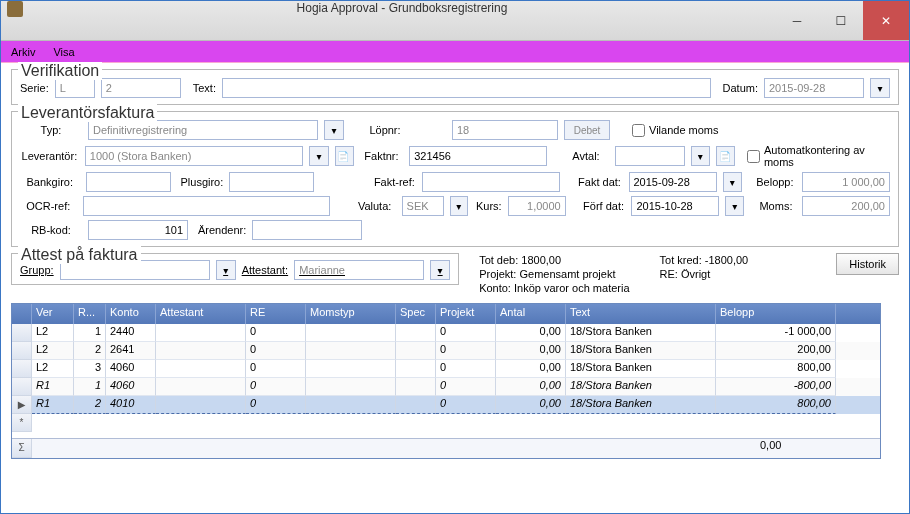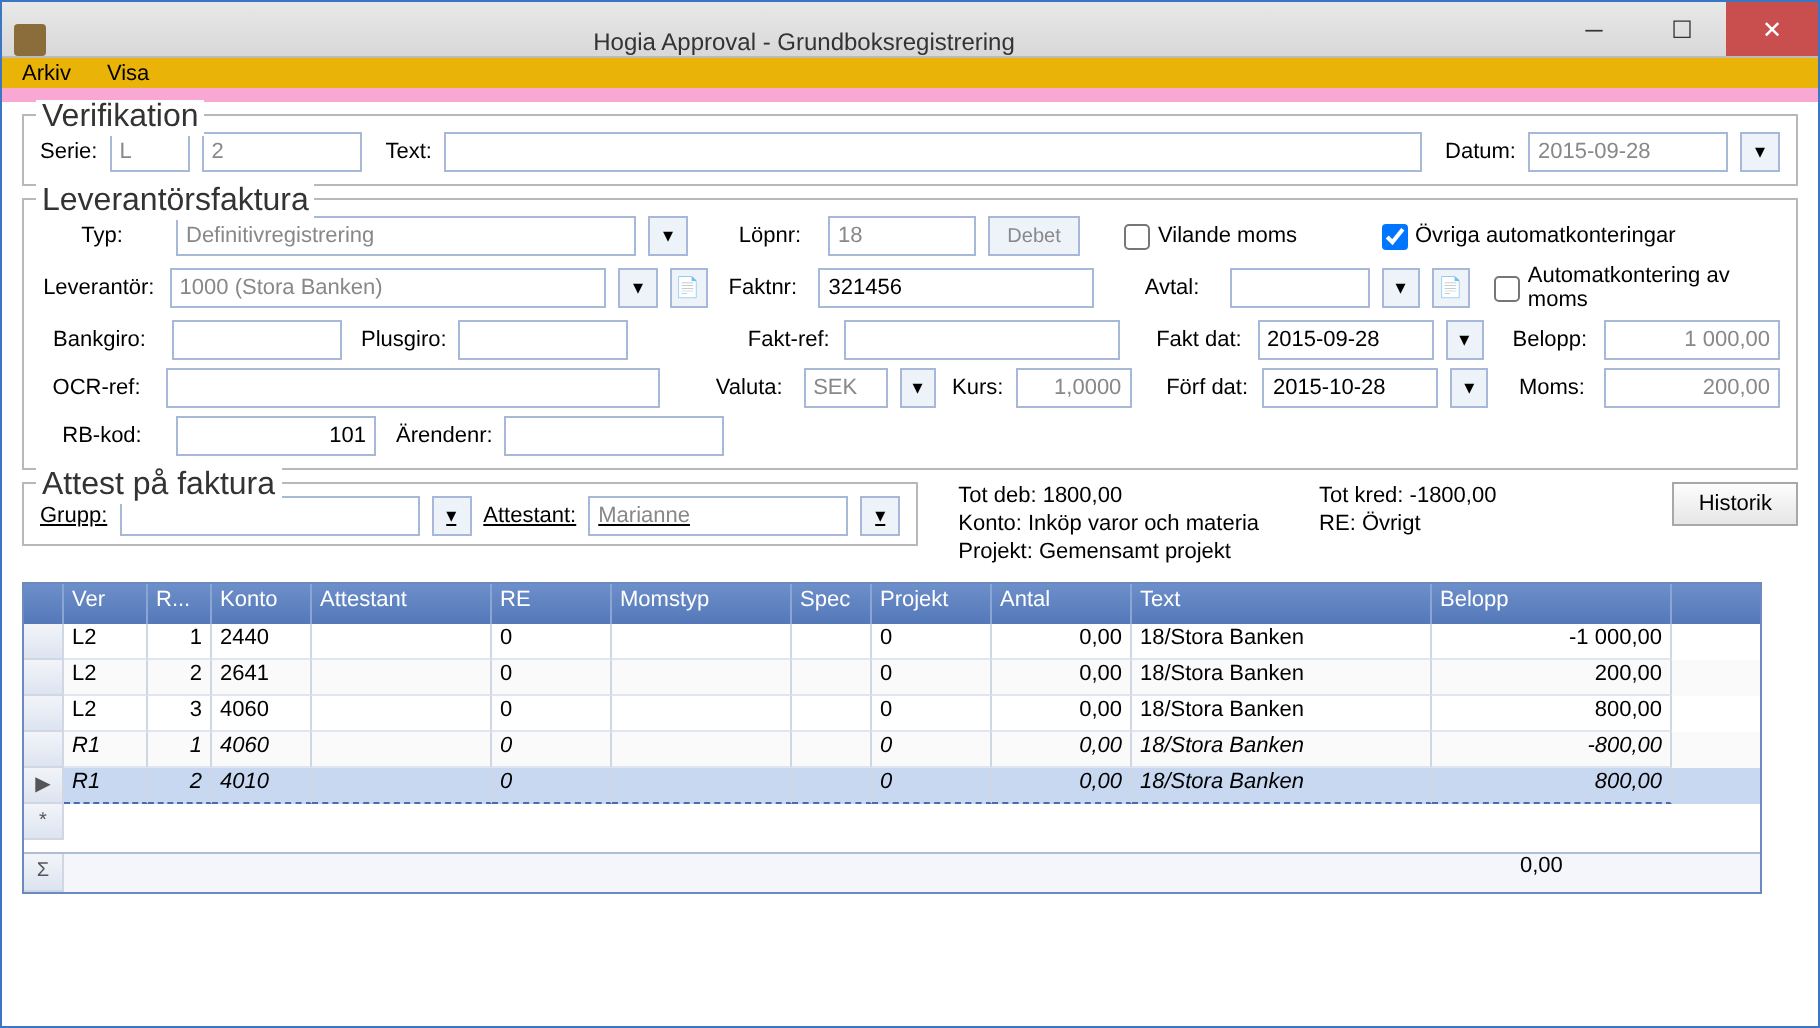--- a/index.html
+++ b/index.html
@@ -1,23 +1,23 @@
 <!DOCTYPE html>
 <html><head>
 <meta charset="utf-8">
 <style>
 * { box-sizing: border-box; margin: 0; padding: 0; font-family: "Segoe UI", Tahoma, sans-serif; font-size: 11px; }
 body { background: #fff; width: 910px; height: 514px; overflow: hidden; border: 1px solid #3a76c4; }
-.titlebar { height: 28px; background: linear-gradient(#e8e8e8,#d8d8d8); display: flex; align-items: flex-end; position: relative; border-bottom: 1px solid #bbb; }
+.titlebar { height: 40px; background: linear-gradient(#e8e8e8,#d8d8d8); display: flex; align-items: flex-start; position: relative; border-bottom: 1px solid #bbb; }
 .titlebar-icon { width: 16px; height: 16px; margin: 0 6px; background: #8a6d3b; border-radius: 2px; }
 .titlebar-title { flex: 1; text-align: center; color: #333; font-size: 12px; }
 .winbtns { display: flex; height: 100%; }
 .winbtn { width: 44px; display: flex; align-items: center; justify-content: center; font-size: 12px; color: #333; }
 .winbtn.close { background: #c94f4f; color: #fff; width: 46px; }
-.menubar { height: 22px; background: #eab308; display: flex; align-items: center; padding: 0 10px; gap: 18px; border-bottom: 7px solid #f9a8d4; }
+.menubar { height: 22px; background: #d946ef; display: flex; align-items: center; padding: 0 10px; gap: 18px; border-bottom: 1px solid #f9a8d4; }
 .menubar span { cursor: default; }
 .content { padding: 6px 10px 0 10px; }
 .page-title-row { display: flex; justify-content: space-between; align-items: center; margin-bottom: 6px; }
 .page-title { font-size: 14px; font-weight: bold; }
 .help-icon { width: 18px; height: 18px; border-radius: 50%; background: #2d7fd3; color: #fff; display: flex; align-items: center; justify-content: center; font-weight: bold; font-size: 12px; }
 .fieldset { border: 1px solid #b8b8b8; padding: 8px 8px 6px 8px; margin-bottom: 6px; position: relative; }
 .fieldset-legend { position: absolute; top: -8px; left: 6px; background: #fff; padding: 0 3px; color: #333; font-size: 16px; }
 .row { display: flex; align-items: center; gap: 6px; }
 .lbl { font-size: 11px; color: #000; text-align: center; }
 input[type=text], .readonly-input, .dropdown-input { height: 20px; border: 1px solid #a8b8d8; background: #fff; padding: 0 4px; font-size: 11px; }
@@ -80,32 +80,28 @@
   </div>
 
   <div class="fieldset">
     <div class="fieldset-legend">Leverantörsfaktura</div>
 
     <div class="row" style="margin-bottom:4px">
       <span class="lbl" style="width:62px">Typ:</span>
       <input type="text" class="dropdown-input" style="width: 230px;" value="Definitivregistrering">
       <span class="btn-small">▾</span>
       <span class="lbl" style="width:46px;margin-left:12px">Löpnr:</span>
-      <input type="text" class="readonly-input" style="width: 74px;" value="18">
+      <input type="text" class="readonly-input" style="width: 106px; margin-left: 38px;" value="18">
       <button class="btn-small" style="width:46px;color:#888">Debet</button>
       <span style="width:10px"></span>
       <label class="checkbox-row">
           <input type="checkbox" style="">
           <span>Vilande moms</span>
         </label>
       <span style="width:30px"></span>
-      <label class="checkbox-row">
-          <input type="checkbox" checked="" style="">
-          <span>Övriga automatkonteringar</span>
-        </label>
     </div>
 
     <div class="row" style="margin-bottom:4px">
       <span class="lbl" style="width:62px">Leverantör:</span>
       <input type="text" class="dropdown-input" style="width: 230px;" value="1000 (Stora Banken)">
       <span class="btn-small">▾</span>
       <span class="btn-small">📄</span>
       <span class="lbl" style="width:46px;margin-left:0px">Faktnr:</span>
       <input type="text" style="width: 138px;" value="321456">
       <span class="lbl" style="width:48px;margin-left:10px">Avtal:</span>
@@ -160,22 +156,22 @@
       <div class="fieldset-legend">Attest på faktura</div>
       <span class="lbl">Grupp:</span>
       <input type="text" style="width: 150px;" value="">
       <span class="btn-small">▾</span>
       <span class="lbl">Attestant:</span>
       <input type="text" class="dropdown-input" style="width: 130px;" value="Marianne">
       <span class="btn-small">▾</span>
     </div>
     <div style="margin-left:20px;font-size:11px;line-height:14px">
       <div>Tot deb: 1800,00</div>
+      <div>Projekt: Gemensamt projekt</div>
       <div>Konto: Inköp varor och materia</div>
-      <div>Projekt: Gemensamt projekt</div>
     </div>
     <div style="margin-left:30px;font-size:11px;line-height:14px">
       <div>Tot kred: -1800,00</div>
       <div>RE: Övrigt</div>
     </div>
     <div style="flex:1"></div>
     <button class="btn">Historik</button>
   </div>
 
   <div class="grid">

